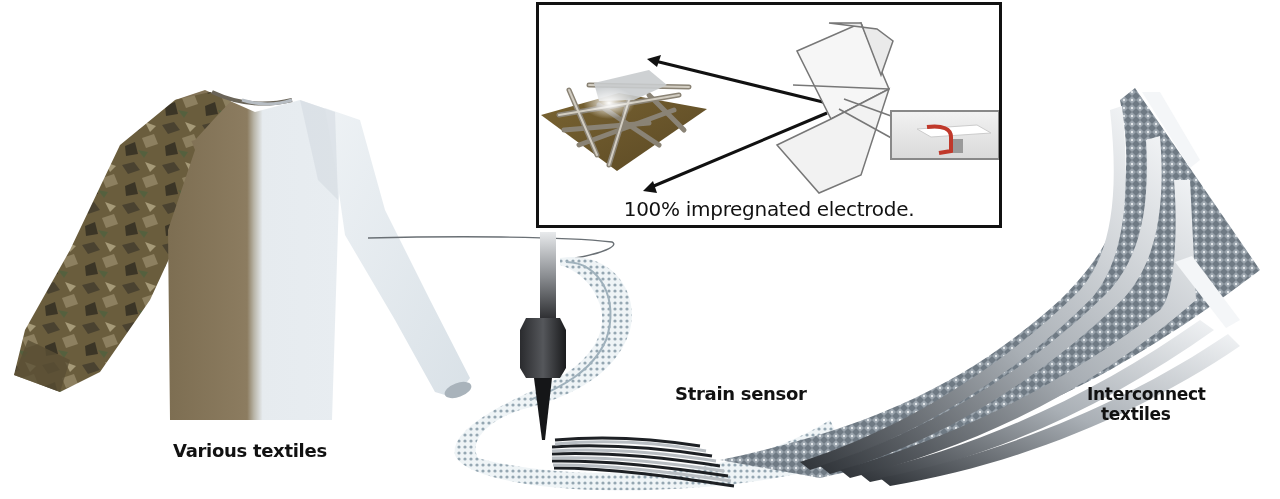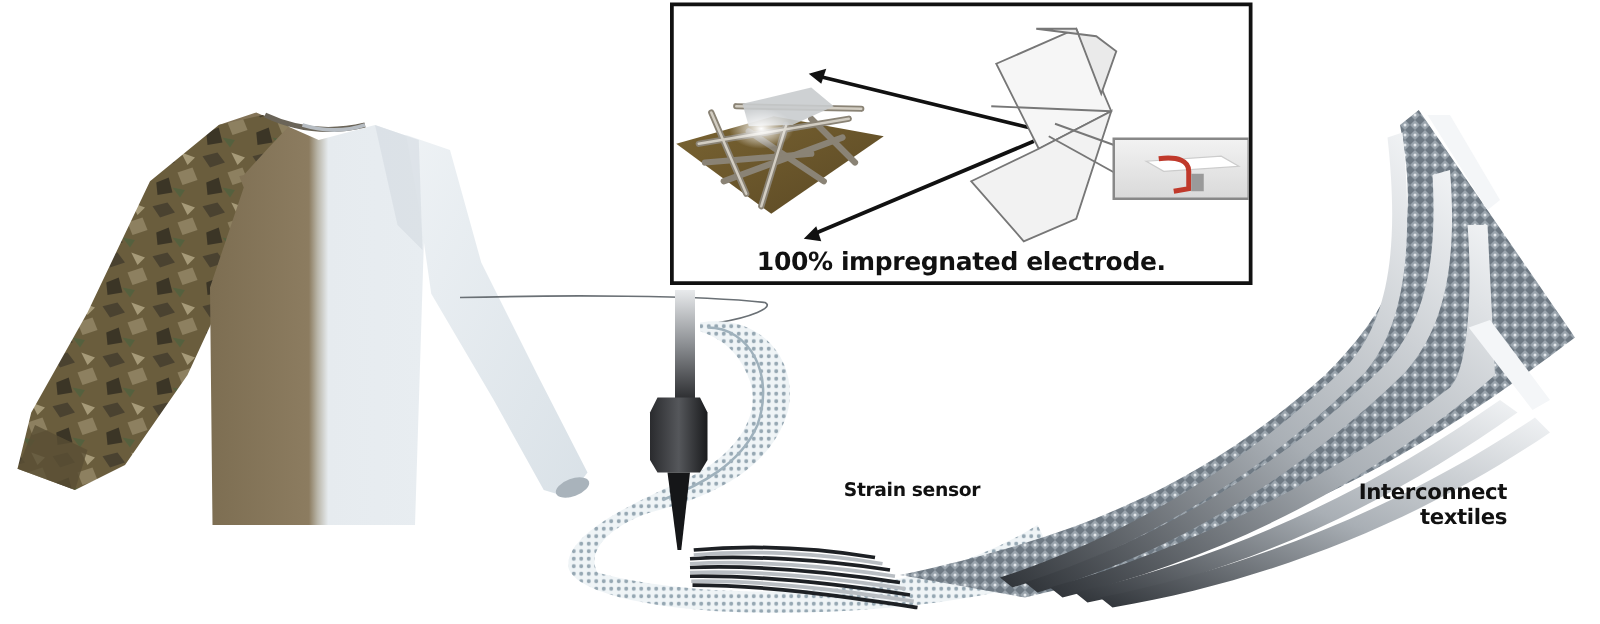--- a/index.html
+++ b/index.html
@@ -1,20 +1,20 @@
 <!DOCTYPE html>
 <html><head>
 <meta charset="utf-8">
 <style>
   html, body { margin:0; padding:0; background:#ffffff; }
   body { width:1280px; height:499px; position:relative; overflow:hidden; font-family:"DejaVu Sans", sans-serif; }
   .stage { position:absolute; left:0; top:0; width:1280px; height:499px; }
   .label { position:absolute; font-family:"DejaVu Sans", sans-serif; font-weight:bold; color:#111; white-space:nowrap; letter-spacing:-0.3px; }
   .inset-box { position:absolute; left:536px; top:2px; width:466px; height:226px; border:3px solid #111; background:#fff; box-sizing:border-box; }
-  .inset-caption { position:absolute; left:0; right:0; bottom:4px; text-align:center; font-size:20px; font-weight:bold; color:#111; font-family:"DejaVu Sans", sans-serif; letter-spacing:-0.3px; }
+  .inset-caption { position:absolute; left:0; right:0; bottom:4px; text-align:center; font-size:20px; font-weight:normal; color:#111; font-family:"DejaVu Sans", sans-serif; letter-spacing:-0.3px; }
 </style>
 </head>
 <body>
 
 <div class="stage">
 
   <svg width="1280" height="499" viewBox="0 0 1280 499" xmlns="http://www.w3.org/2000/svg" style="position:absolute;left:0;top:0;">
     <defs>
       <linearGradient id="shirtSplit" x1="0" x2="1" y1="0" y2="0">
         <stop offset="0" stop-color="#7d6e52"></stop>
@@ -179,18 +179,19 @@
       <g>
         <rect x="352" y="106" width="108" height="48" fill="url(#thumbBg)" stroke="#888" stroke-width="2"></rect>
         <path d="M378 124 L438 120 L452 128 L392 132 Z" fill="#ffffff" stroke="#ccc" stroke-width="1"></path>
         <path d="M388 122 C 404 120, 412 124, 412 132 L 412 146 L 400 148" stroke="#c0392b" stroke-width="4" fill="none"></path>
         <rect x="414" y="134" width="10" height="14" fill="#9a9a9a"></rect>
       </g>
     </svg>
     <div class="inset-caption">100% impregnated electrode.</div>
   </div>
 
-  <div class="label" style="left:675px;top:383px;font-size:15px;">Strain sensor</div>
-  <div class="label" style="left:1087px;top:384px;font-size:17px;text-align:right;">
+  <div class="label" style="left:173px;top:440px;font-size:18px;">Various textiles</div>
+  <div class="label" style="left:675px;top:383px;font-size:18px;">Strain sensor</div>
+  <div class="label" style="left:1087px;top:384px;font-size:17px;text-align:left;">
     <div>Interconnect</div>
     <div style="padding-left:14px;">textiles</div>
   </div>
 </div>
 
 </body></html>

